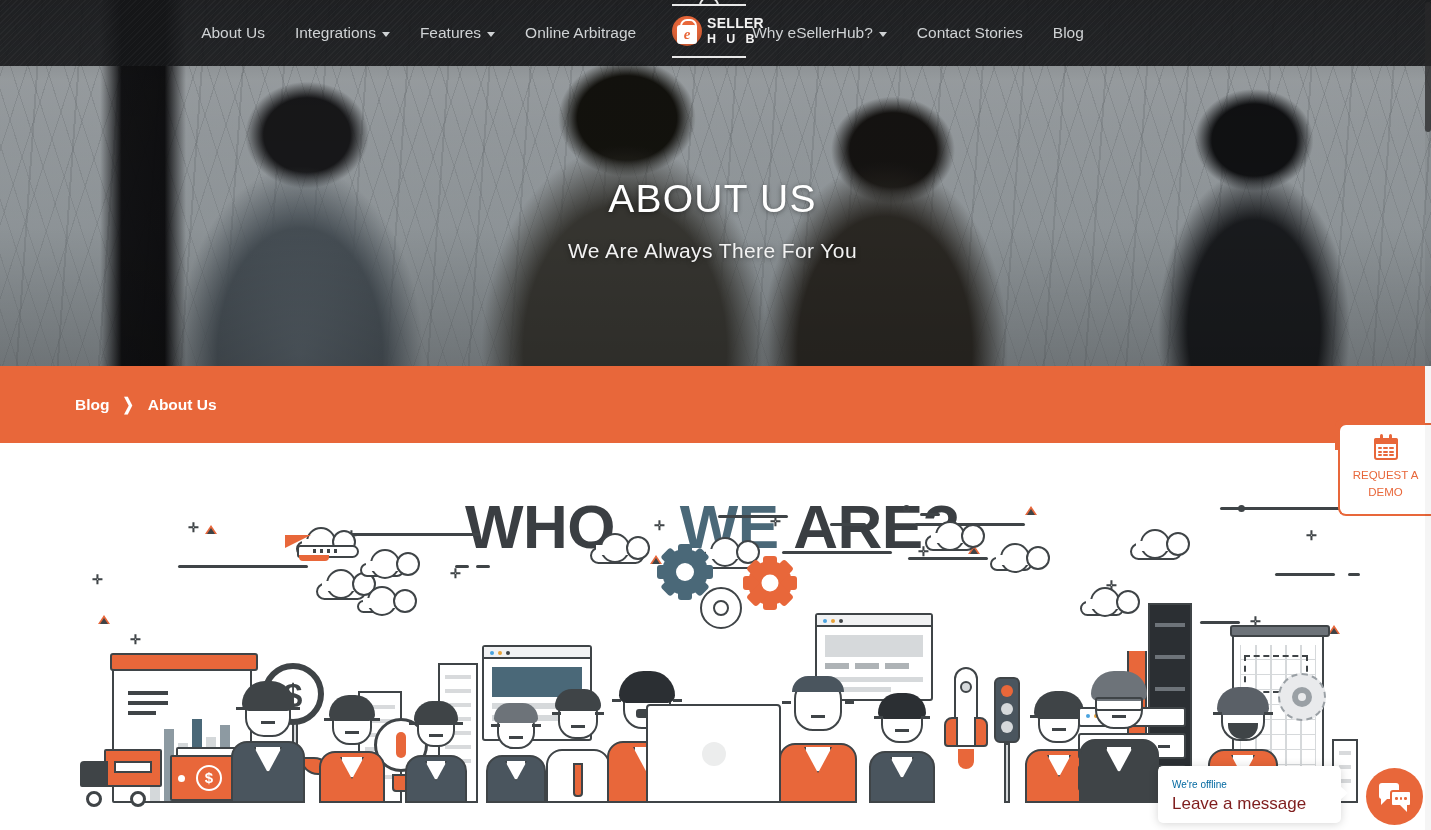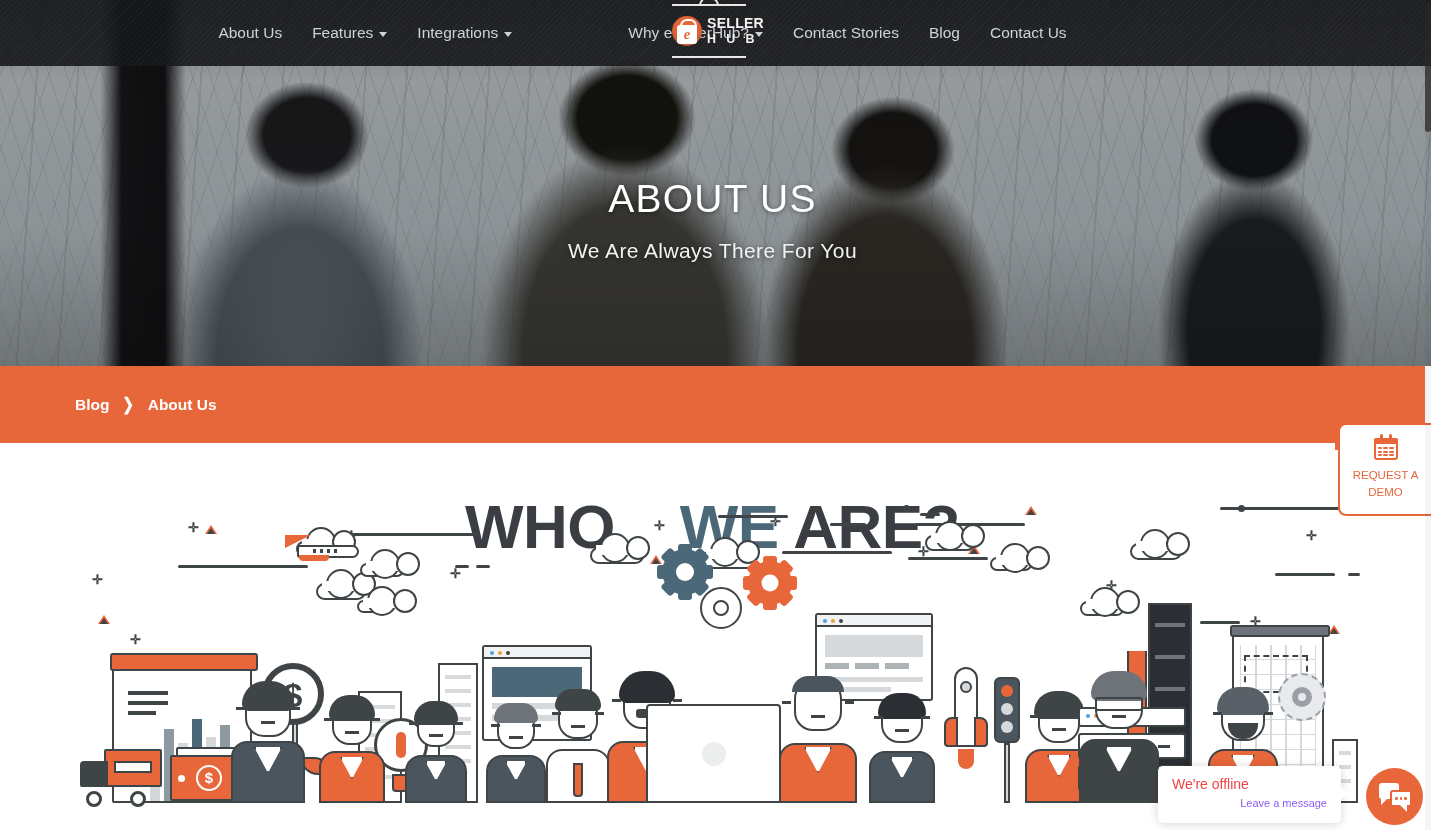--- a/index.html
+++ b/index.html
@@ -504,22 +504,22 @@
   }
   .chat-bubble::after {
     content: "";
     position: absolute;
     right: -7px; top: 20px;
     width: 0; height: 0;
     border-top: 7px solid transparent;
     border-bottom: 7px solid transparent;
     border-left: 8px solid #ffffff;
   }
-  .chat-line1 { color: #ef4444; font-size: 14px; line-height: 19px; }
-  .chat-line2 { color: #8b5cf6; font-size: 11px; line-height: 19px; text-align: right; }
+  .chat-line1 { color: #0369a1; font-size: 10px; line-height: 19px; }
+  .chat-line2 { color: #7f1d1d; font-size: 17px; line-height: 19px; }
   .chat-button {
     position: absolute;
     left: 1366px; top: 768px;
     width: 57px; height: 57px;
     border-radius: 50%;
     background: #e8673a;
     z-index: 65;
     cursor: pointer;
   }
   .bub-back {
@@ -585,42 +585,42 @@
   </div>
 </div>
 
 <div class="header">
 
   <div class="nav">
     <a class="nav-item">
       <span>About Us</span>
     </a>
     <a class="nav-item">
+      <span>Integrations</span>
+      <span class="caret"></span>
+    </a>
+    <a class="nav-item">
       <span>Features</span>
       <span class="caret"></span>
     </a>
     <a class="nav-item">
-      <span>Integrations</span>
-      <span class="caret"></span>
+      <span>Online Arbitrage</span>
     </a>
 
     <div class="nav-logo-slot"></div>
 
     <a class="nav-item">
       <span>Why eSellerHub?</span>
       <span class="caret"></span>
     </a>
     <a class="nav-item">
       <span>Contact Stories</span>
     </a>
     <a class="nav-item">
       <span>Blog</span>
-    </a>
-    <a class="nav-item">
-      <span>Contact Us</span>
     </a>
   </div>
 
   <a class="logo">
     <span class="logo-arc"></span>
     <span class="logo-rule top"></span>
     <span class="logo-rule bottom"></span>
     <span class="logo-body">
       <span class="logo-mark"></span>
       <span class="logo-words">

